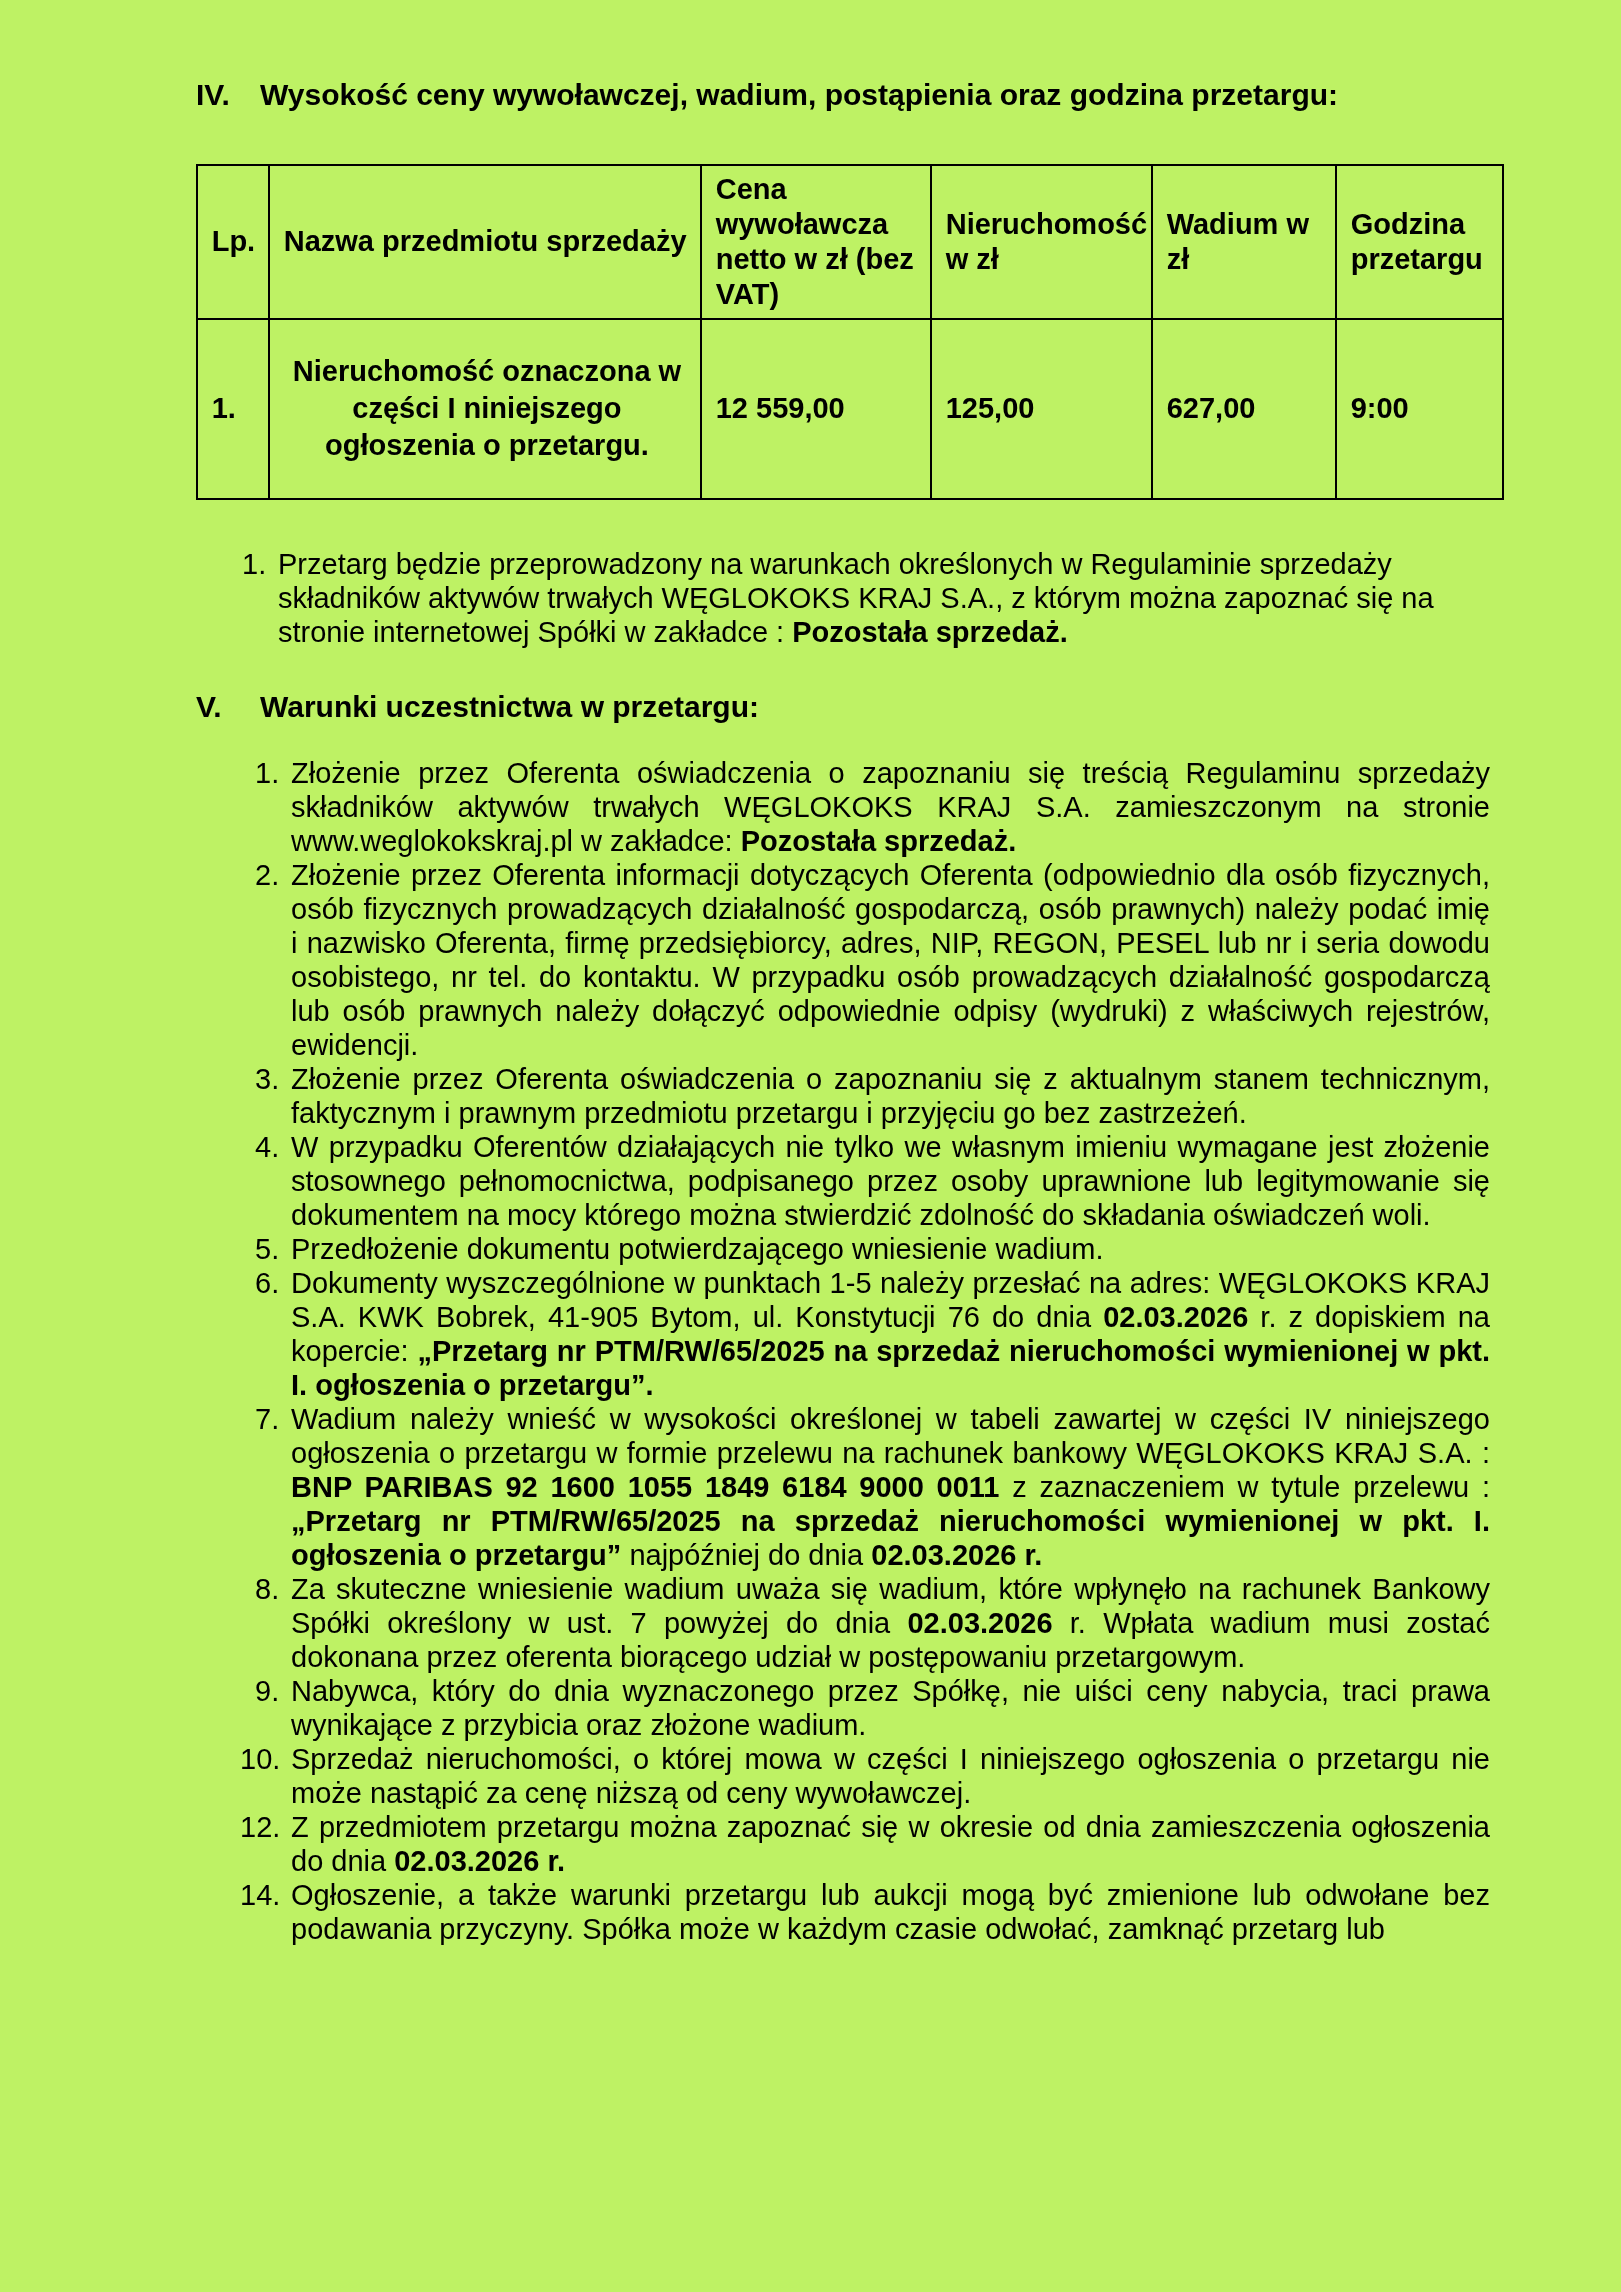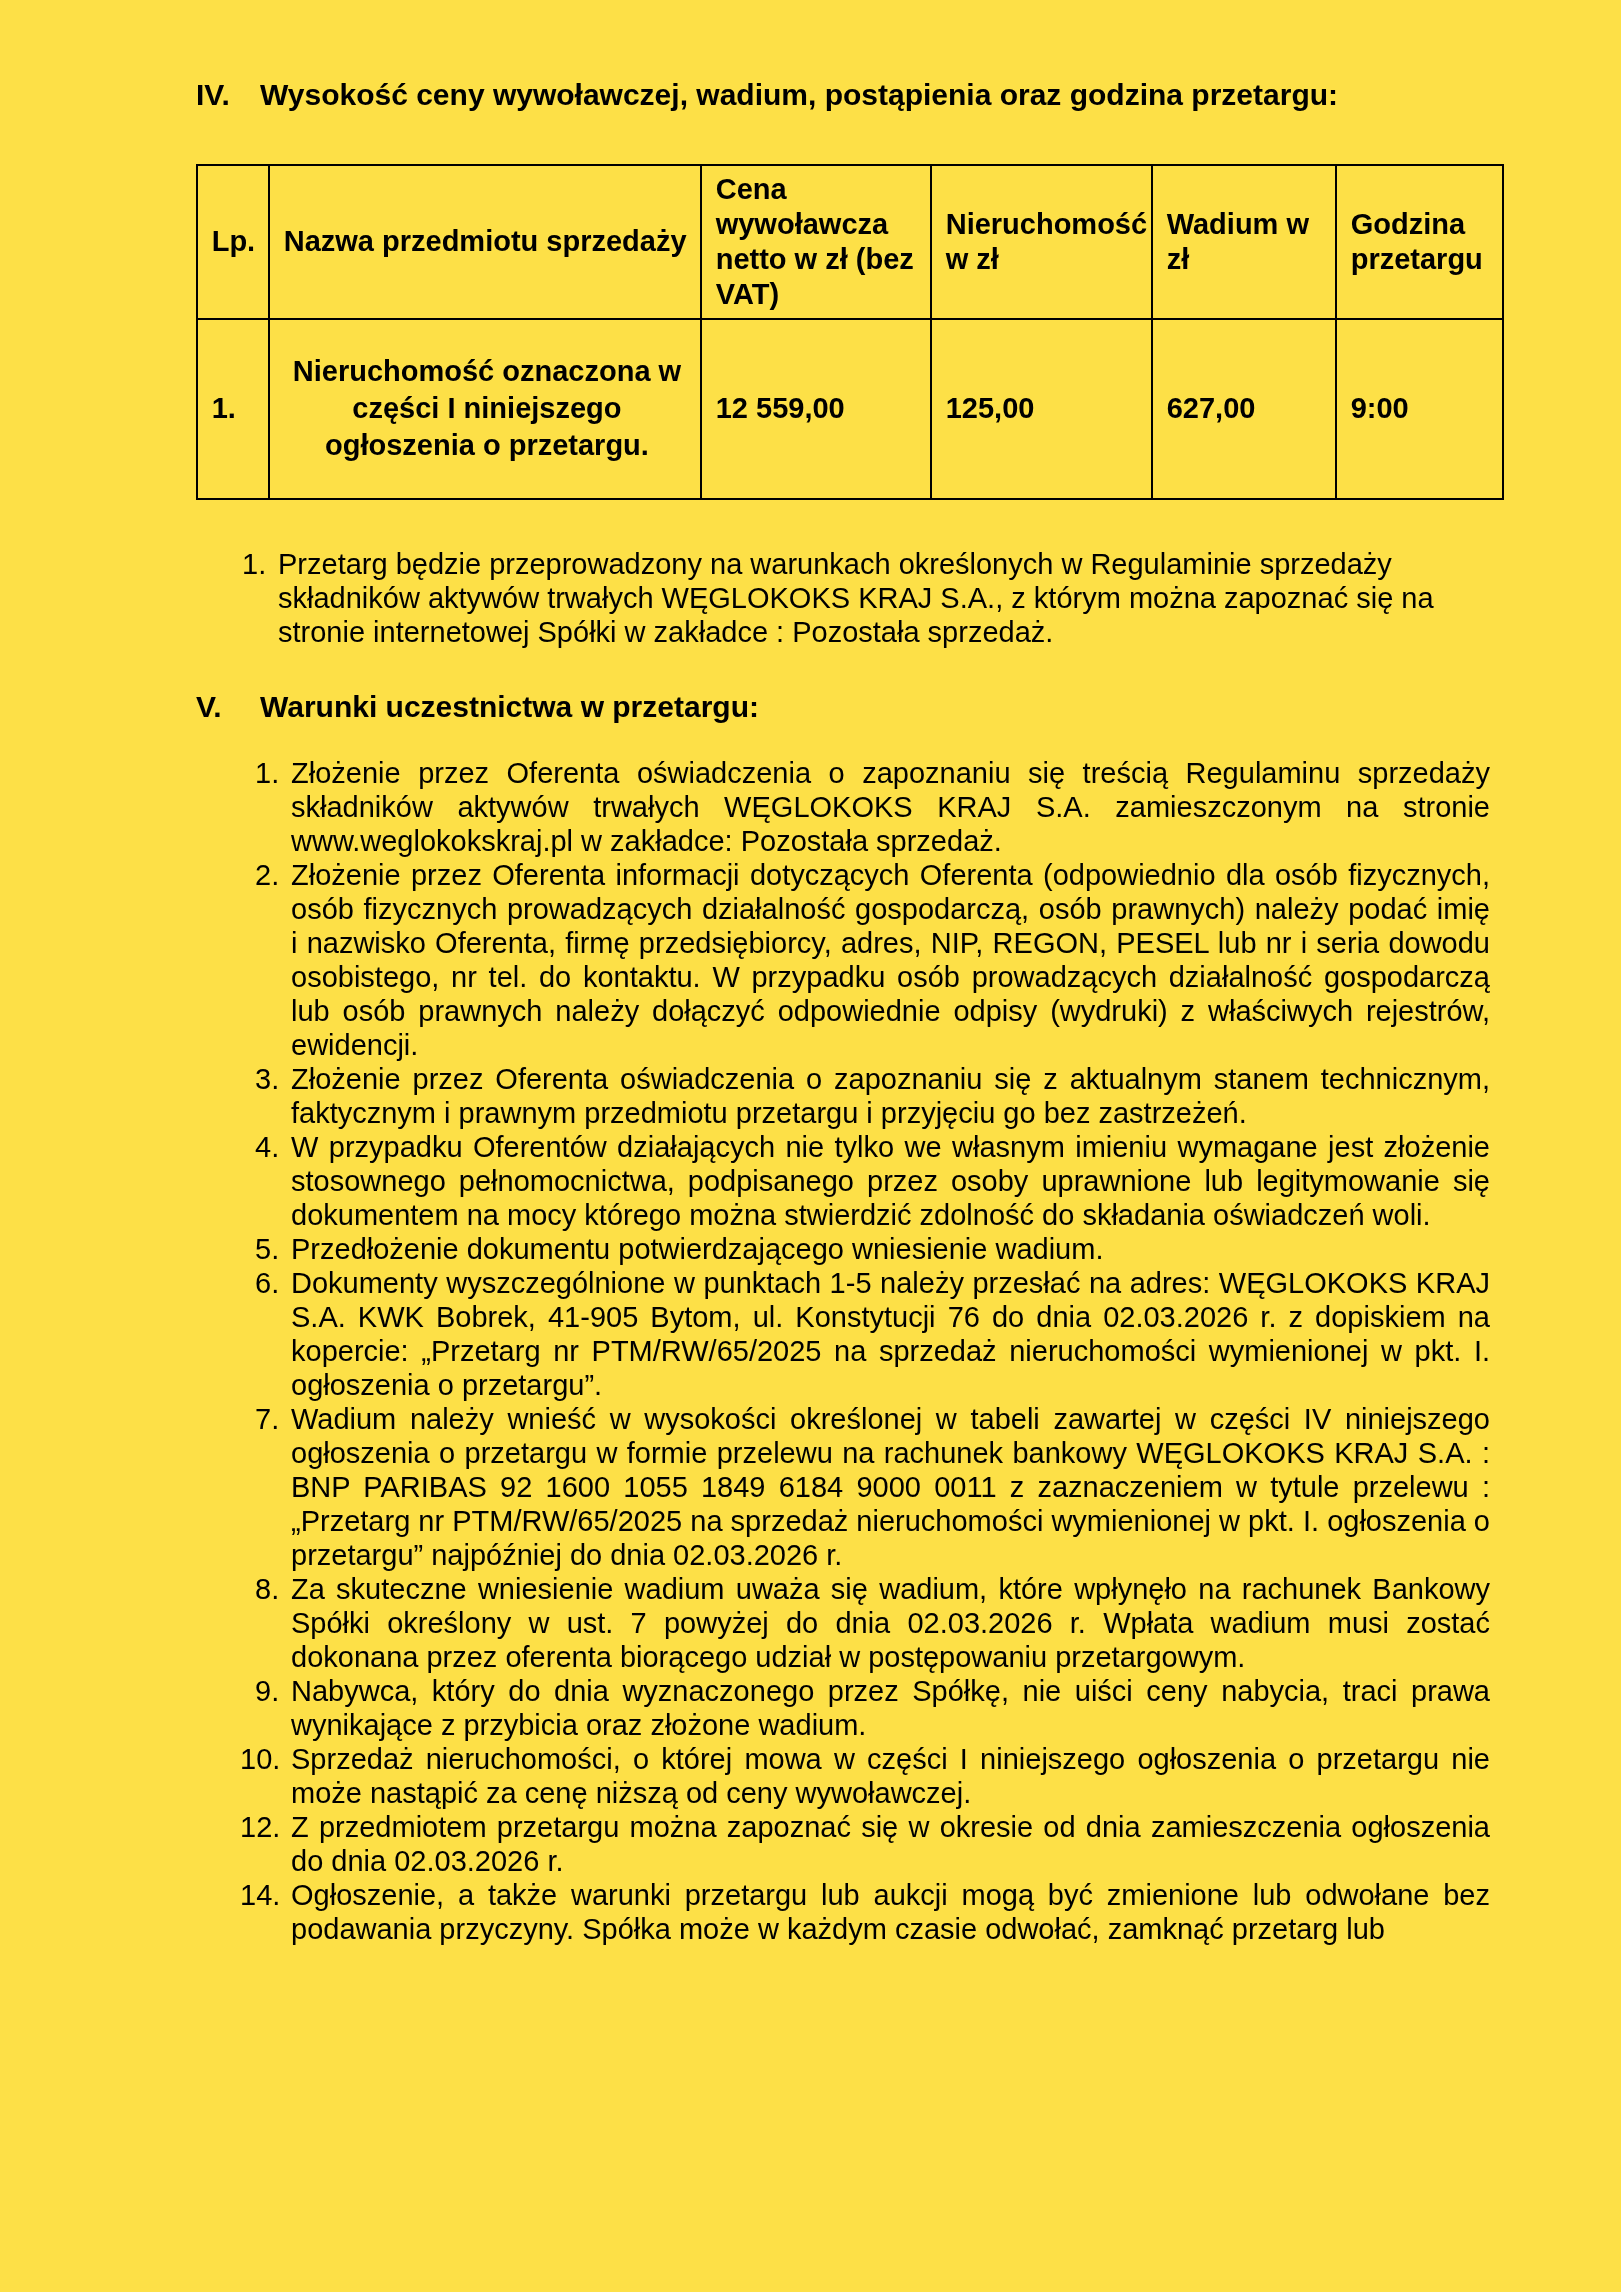--- a/index.html
+++ b/index.html
@@ -6,21 +6,21 @@
     margin: 0;
     padding: 0;
     background: #ffffff;
     font-family: "Liberation Sans", sans-serif;
     color: #000000;
   }
   .page {
     position: relative;
     width: 1621px;
     height: 2293px;
-    background: #fde047;
+    background: #bef264;
     box-sizing: border-box;
     padding: 76px 131px 0 196px;
     overflow: hidden;
   }
   
   .sec-heading {
     display: flex;
     font-size: 30px;
     font-weight: bold;
     line-height: 37px;
@@ -71,21 +71,21 @@
     padding-right: 11.8px;
     box-sizing: border-box;
     white-space: nowrap;
   }
   .num-item .t { flex: 1; }
   .notes { margin-top: 47px; padding-left: 31px; }
   .notes .t { text-align: left; }
   .conditions { margin-top: 31px; padding-left: 44px; }
   .conditions .t { text-align: justify; }
   .sec-v { margin-top: 39px; }
-  .b { font-weight: normal; }
+  .b { font-weight: bold; }
 </style>
 </head>
 <body>
 
 <div class="page">
 
   <div class="sec-heading">
     <span class="h-num">IV.</span>
     <span class="h-title">Wysokość ceny wywoławczej, wadium, postąpienia oraz godzina przetargu:</span>
   </div>

